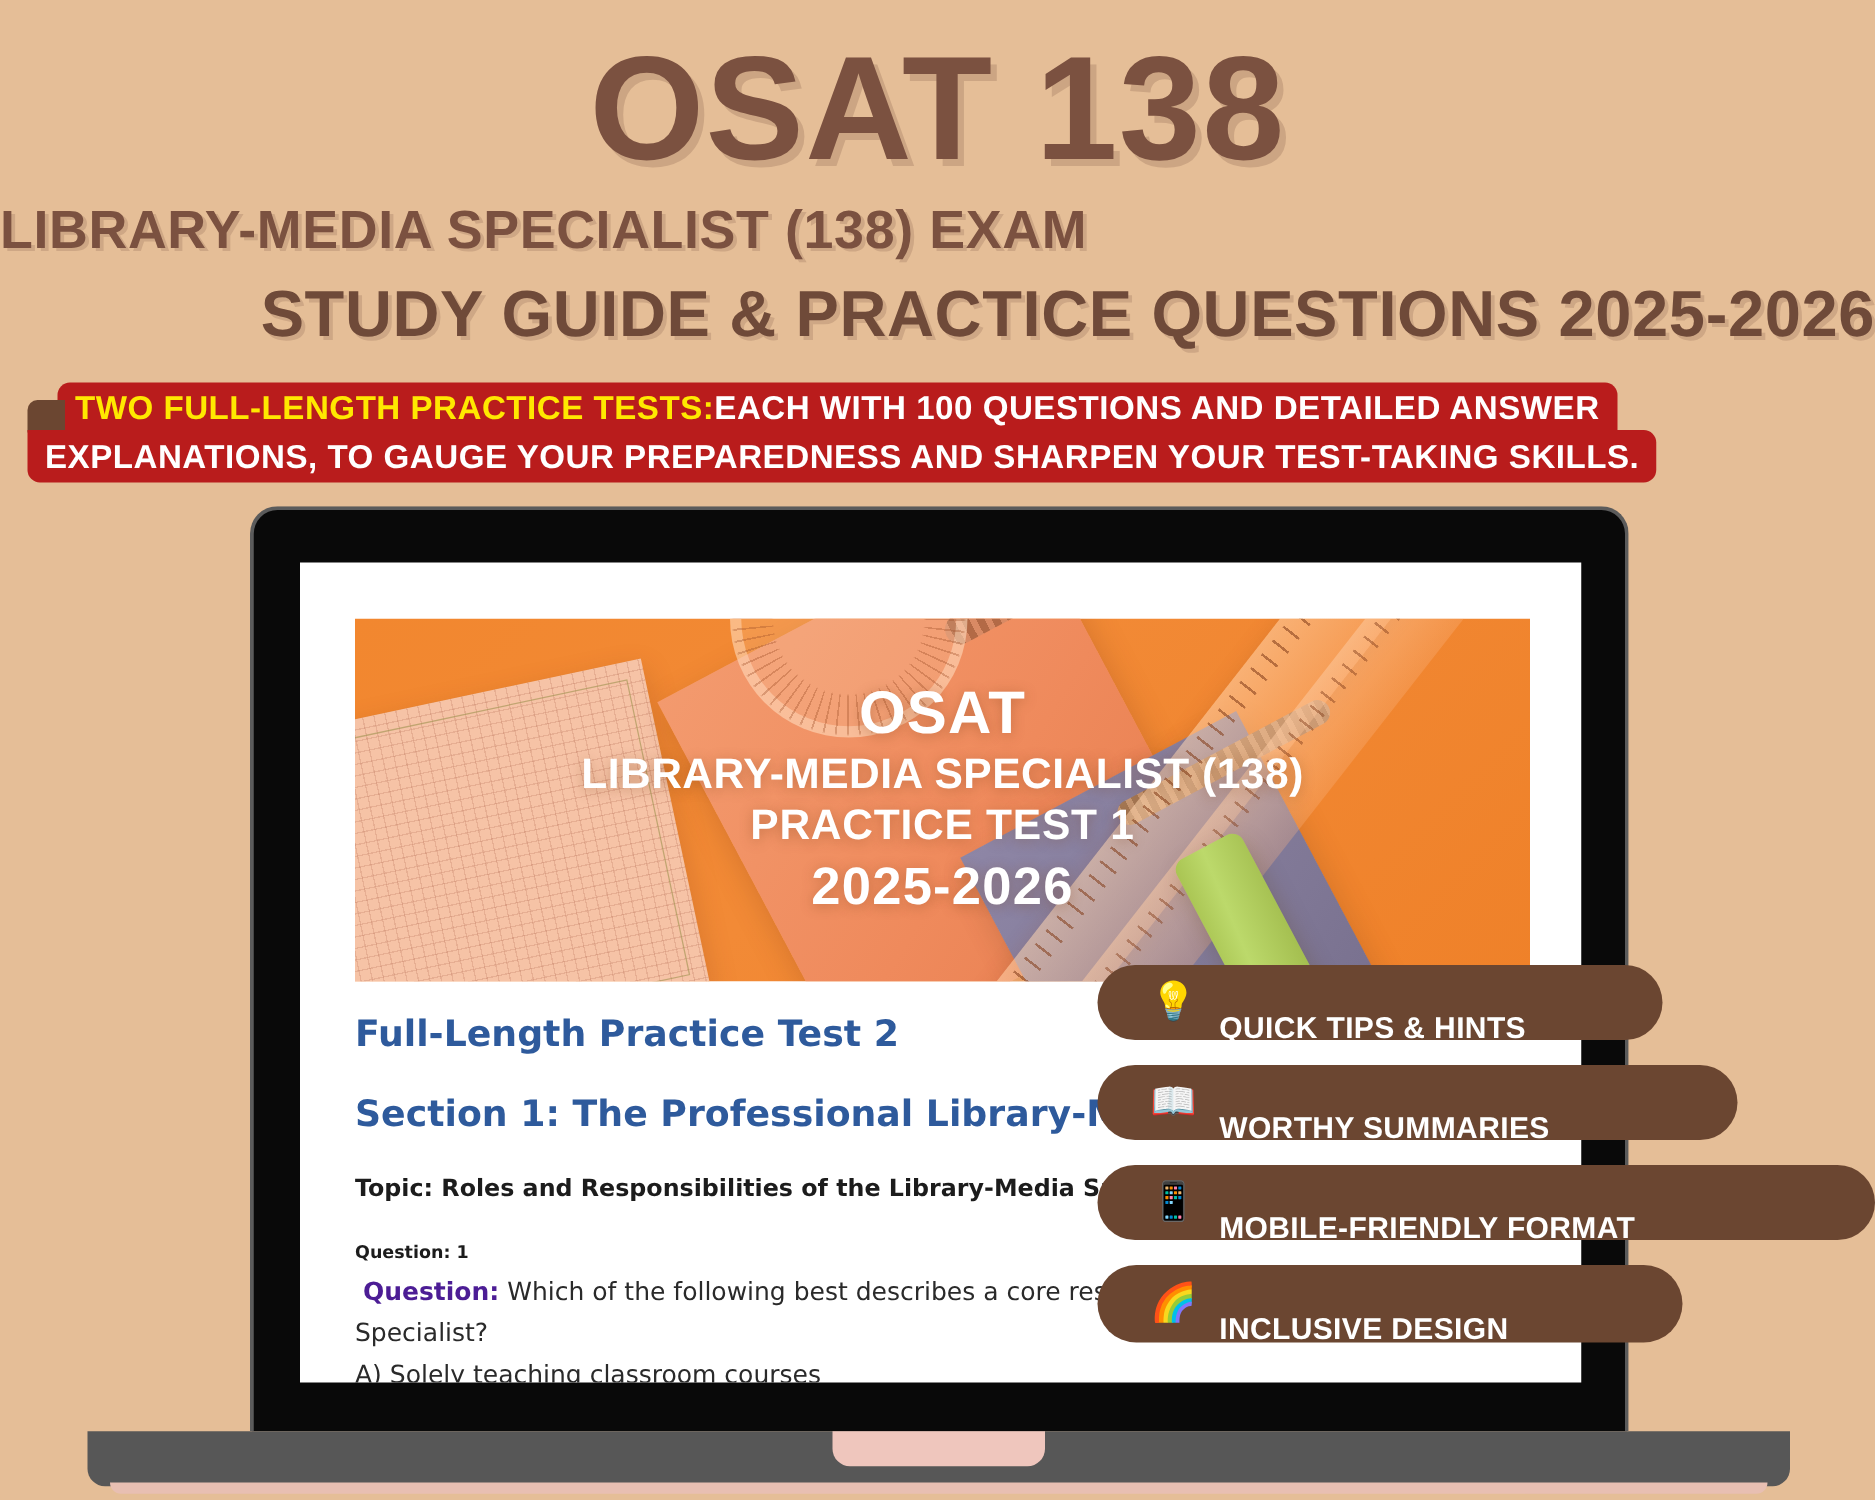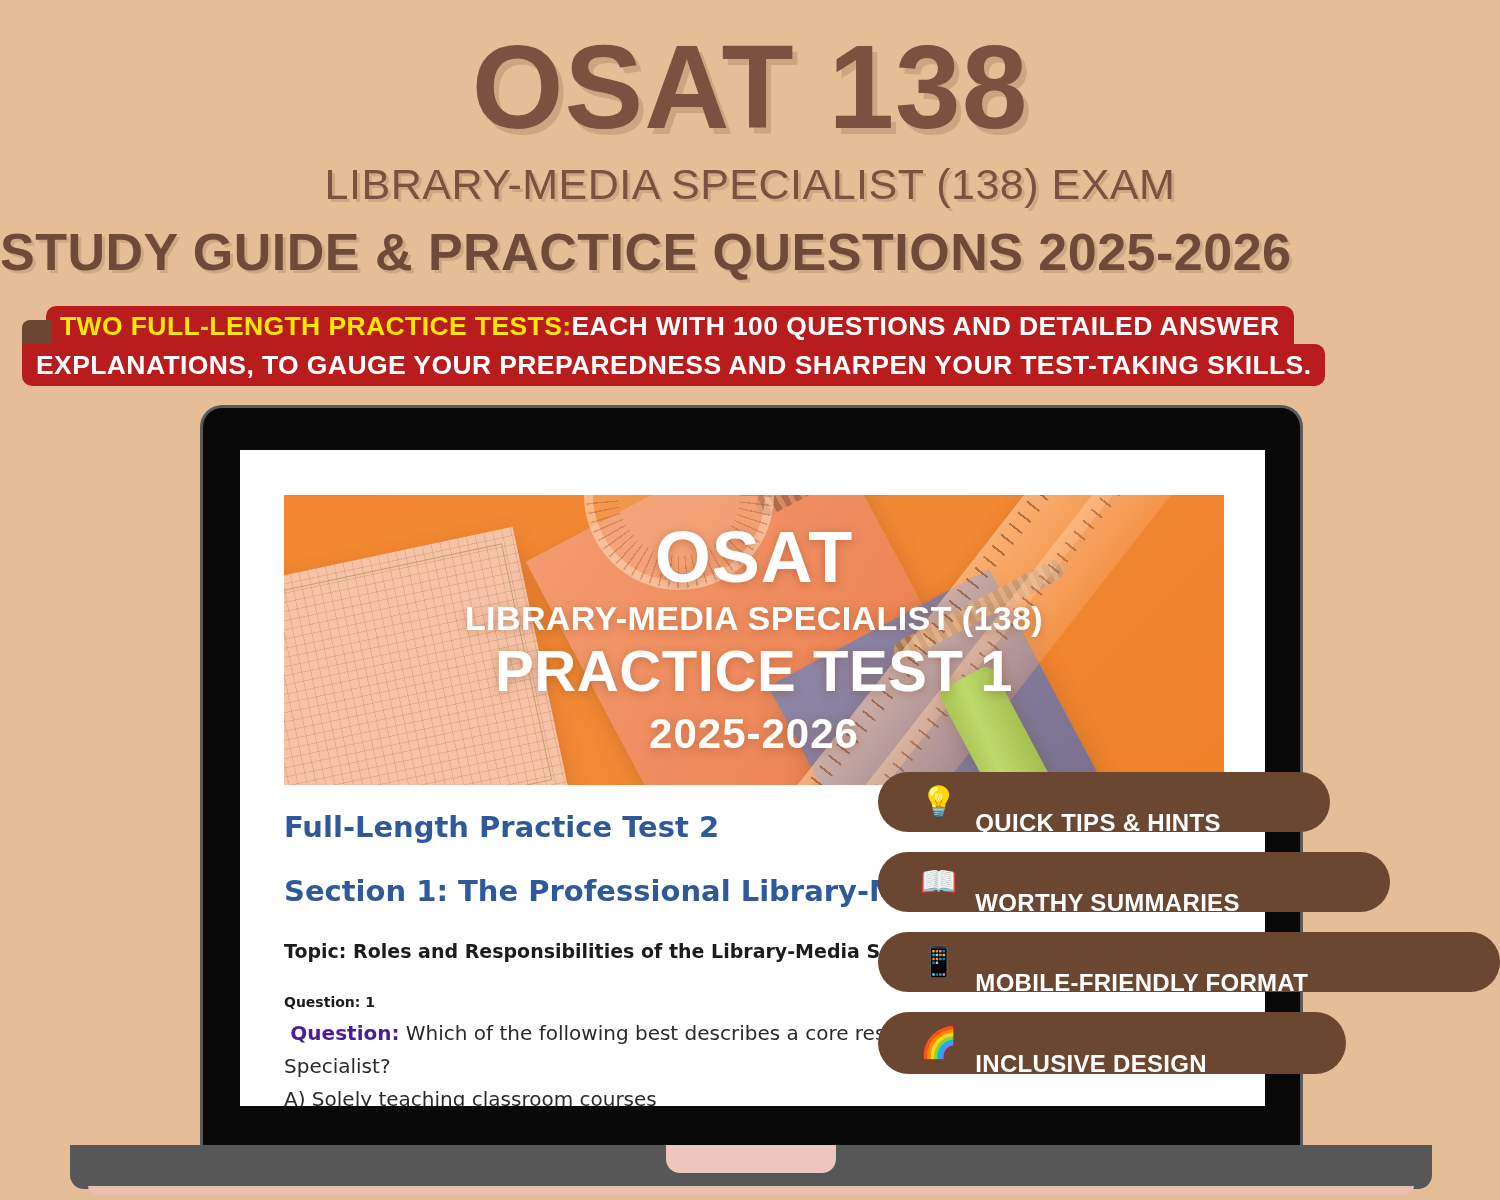--- a/index.html
+++ b/index.html
@@ -20,30 +20,30 @@
     font-size:118px;
     font-weight:bold;
     letter-spacing:1px;
     color:#7b5140;
     text-shadow:5px 6px 0 rgba(140,100,80,0.28);
     line-height:1.0;
     font-family:"Liberation Sans", sans-serif;
   }
   .title-sub1 {
     position:absolute; left:0; top:160px; width:1500px;
-    text-align:center;
+    text-align:left;
     font-size:43px;
-    font-weight:normal;
+    font-weight:bold;
     letter-spacing:0.5px;
     color:#7b5140;
     text-shadow:3px 3px 0 rgba(140,100,80,0.25);
   }
   .title-sub2 {
     position:absolute; left:0; top:222px; width:1500px;
-    text-align:left;
+    text-align:right;
     font-size:52px;
     font-weight:bold;
     letter-spacing:0.5px;
     color:#6f4a39;
     text-shadow:3px 3px 0 rgba(140,100,80,0.25);
   }
 
   
   #banner-wrap { position:absolute; left:0; top:306px; width:1500px; height:78px; }
   .banner-row {
@@ -176,23 +176,23 @@
   }
 
   
   #cover-text {
     position:absolute; left:0; top:0; width:100%; height:100%;
     display:flex; flex-direction:column; align-items:center; justify-content:center;
     color:#ffffff; text-align:center;
     text-shadow:0 2px 10px rgba(120,60,20,.35);
     font-weight:bold;
   }
-  #cv-1 { font-size:72px; letter-spacing:1px; line-height:1.02; }
+  #cv-1 { font-size:48px; letter-spacing:1px; line-height:1.02; }
   #cv-2 { font-size:34px; letter-spacing:0.4px; line-height:1.25; margin-top:2px; }
-  #cv-3 { font-size:58px; letter-spacing:0.6px; line-height:1.12; margin-top:0; }
+  #cv-3 { font-size:34px; letter-spacing:0.6px; line-height:1.12; margin-top:0; }
   #cv-4 { font-size:42px; letter-spacing:1px; line-height:1.15; margin-top:6px; }
 
   
   #doc { position:absolute; left:44px; top:360px; width:940px; }
   .doc-h1 {
     font-size:29px; font-weight:bold; color:#2e5a9c; margin-bottom:30px;
     font-family:"DejaVu Sans", sans-serif;
   }
   .doc-h2 {
     font-size:29px; font-weight:bold; color:#2e5a9c; margin-bottom:32px;

